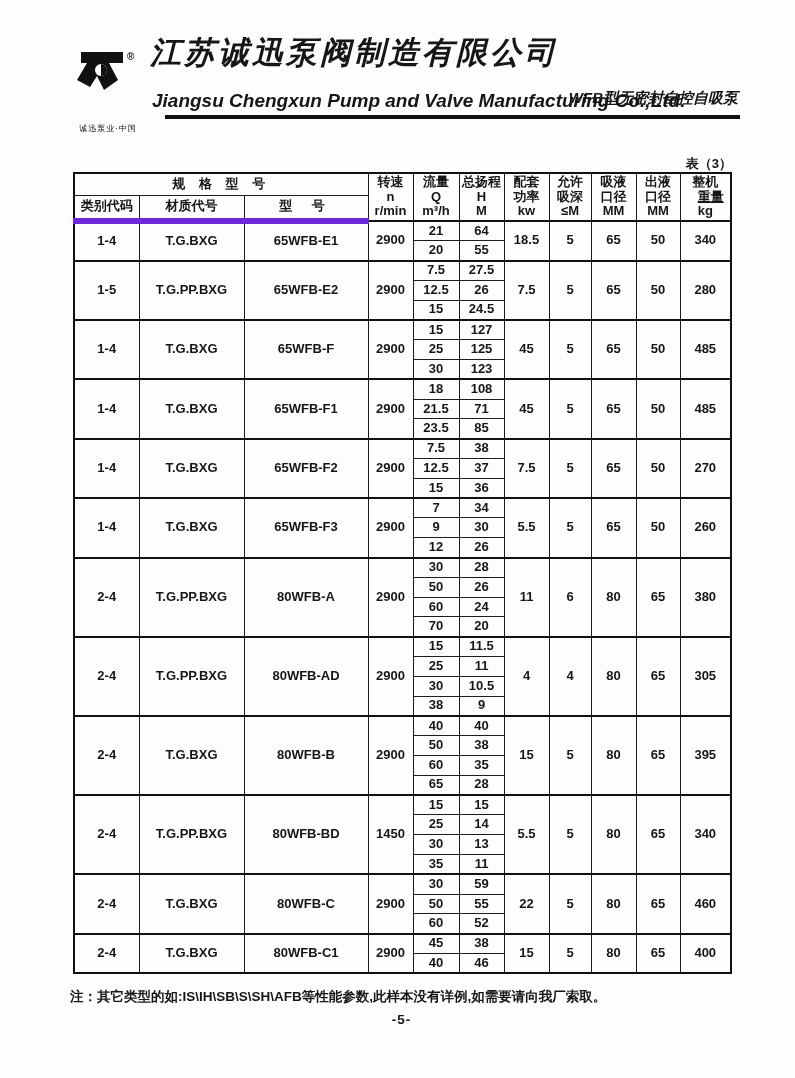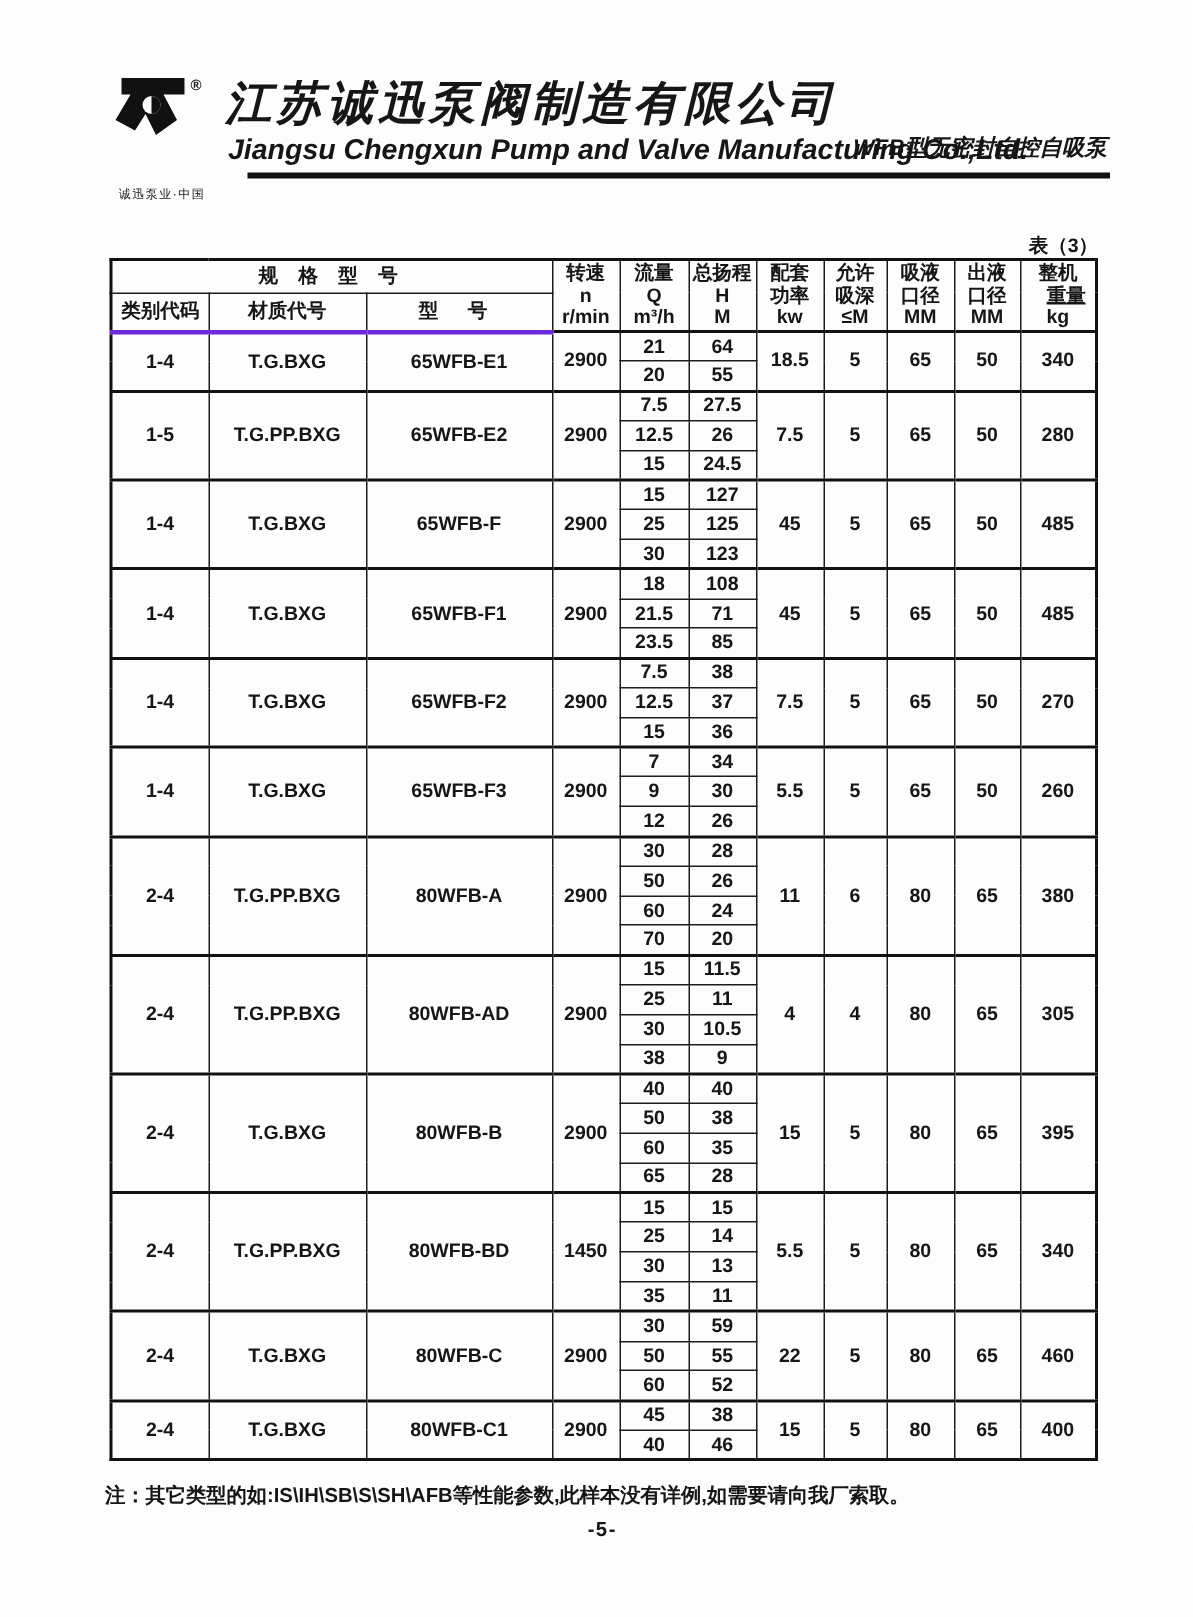--- a/index.html
+++ b/index.html
@@ -4,40 +4,40 @@
 <style>
   * { margin:0; padding:0; box-sizing:border-box; }
   html,body { background:#ffffff; }
   body { font-family:"Liberation Sans", sans-serif; color:#161616; }
   .page { position:relative; width:795px; height:1078px; background:#fdfdfd; overflow:hidden; }
 
   
   .logo-wrap { position:absolute; left:62px; top:50px; width:92px; text-align:center; }
   .logo-mark { position:relative; display:inline-block; }
   .logo-caption { font-size:8px; font-weight:normal; letter-spacing:1px; margin-top:17px; white-space:nowrap; }
-  .company-cn { position:absolute; left:150px; top:48px; font-size:31px; font-weight:bold;
+  .company-cn { position:absolute; left:150px; top:32px; font-size:31px; font-weight:bold;
                 font-style:italic; letter-spacing:3px; white-space:nowrap; }
   .company-en { position:absolute; left:152px; top:90px; font-size:19px; font-weight:bold;
                 font-style:italic; white-space:nowrap; }
   .tagline    { position:absolute; right:57px; top:89px; font-size:15px; font-weight:bold;
                 font-style:italic; white-space:nowrap;margin-left:39px; }
   .header-rule { position:absolute; left:165px; top:115px; width:575px; height:4px; background:#111; }
 
   .page-title { position:absolute; left:73px; top:133px; width:657px; text-align:center;
                 font-size:19px; font-weight:bold; letter-spacing:8px; }
   .table-label { position:absolute; right:63px; top:155px; font-size:13px; font-weight:bold; }
 
   
   table.perf { position:absolute; left:73px; top:172px; width:657px; border-collapse:collapse;
                table-layout:fixed; border:2.5px solid #111; }
   .perf th, .perf td { border:1px solid #1c1c1c; text-align:center; vertical-align:middle;
                font-size:13px; font-weight:bold; padding:0; line-height:1.15; overflow:hidden; }
   .perf thead tr:first-child { height:22px; }
   .perf thead tr:last-child  { height:26px; }
-  .perf thead tr:last-child th { border-bottom:3px solid #6d28d9;margin-top:48px; }
+  .perf thead tr:last-child th { border-bottom:6px solid #6d28d9;margin-top:48px; }
   .perf th.span2 { border-bottom:2px solid #111; }
   .perf tbody tr { height:19.8px; }
   .perf tbody tr.group-start td { border-top:2px solid #111; }
   .perf th .hl { display:block; line-height:1.12; }
   .perf th .ul { text-decoration:underline;padding-left:11px; }
   .perf th.spec { letter-spacing:5px; }
   .perf th.model-h { letter-spacing:8px; }
 
   
   .note { position:absolute; left:70px; top:988px; width:660px; font-size:13.5px; font-weight:bold; }

